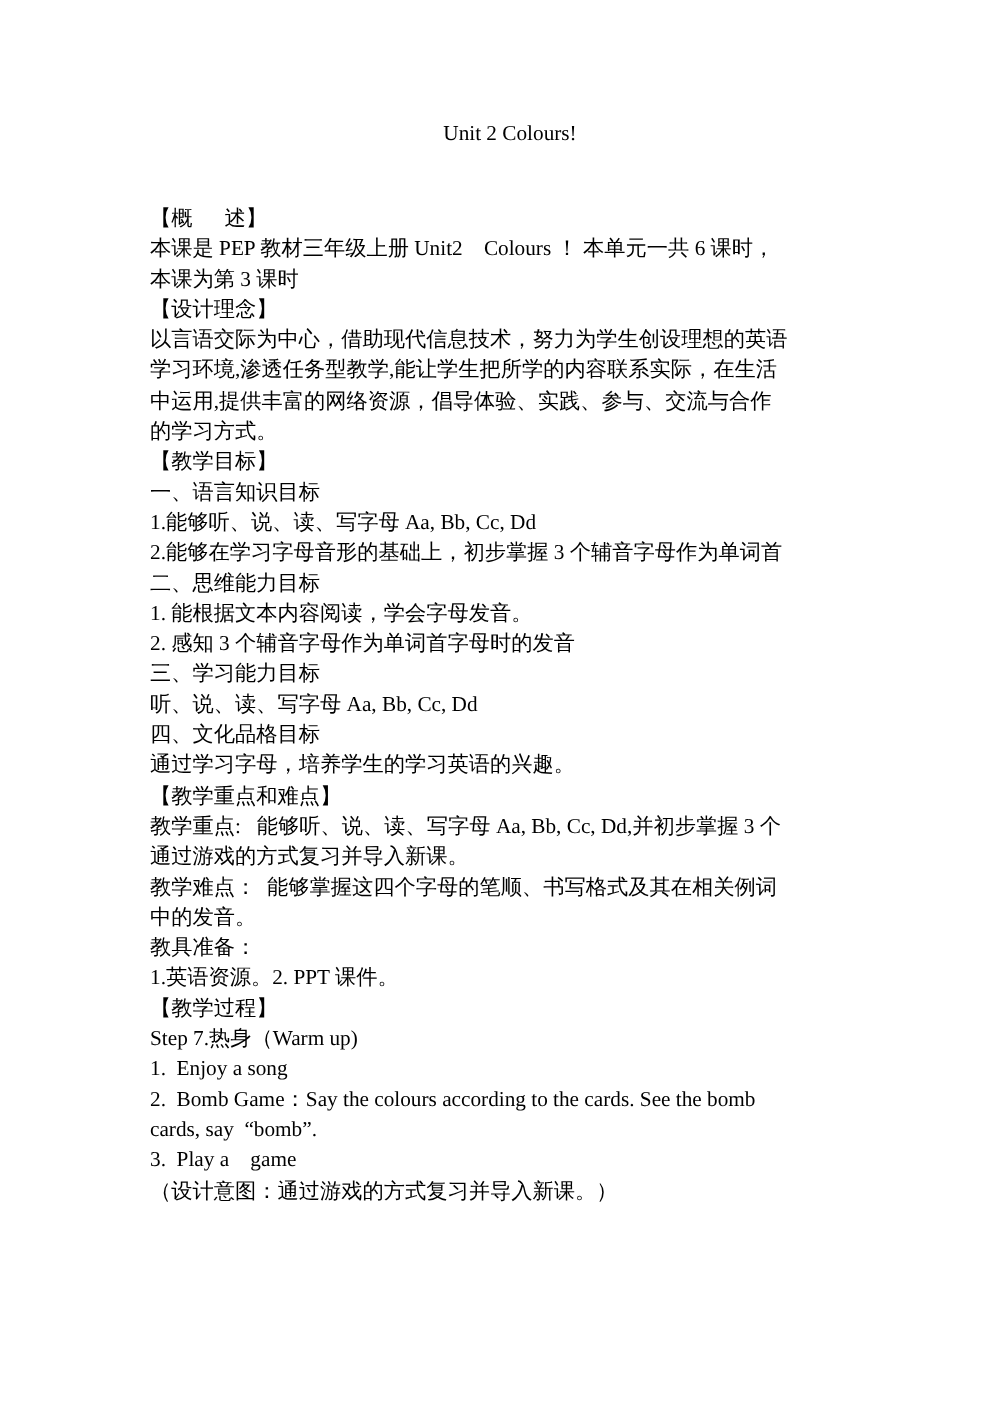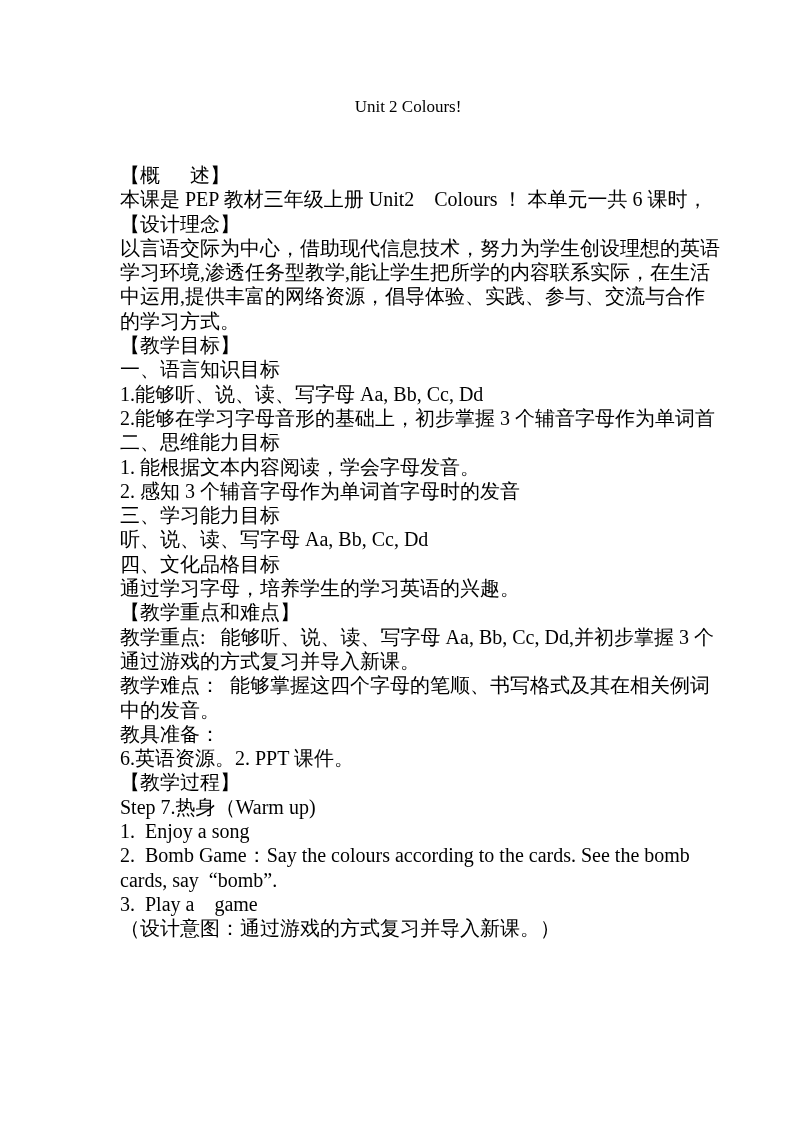--- a/index.html
+++ b/index.html
@@ -1,31 +1,32 @@
 <!DOCTYPE html>
 <html><head>
   <meta charset="utf-8">
   <style>
     html, body { margin: 0; padding: 0; background: #ffffff; }
     body { width: 794px; height: 1123px; position: relative; overflow: hidden;
       font-family: "Liberation Serif", "DejaVu Serif", serif; color: #000; }
     .page { position: absolute; left: 120px; top: 0; width: 560px; }
     .title { position: absolute; top: 97px; left: 0; width: 760px; margin-left: -120px; text-align: center; font-size: 17px; }
     .title span { display: inline-block; margin-left: 56px; }
-    .body { position: absolute; top: 163px; left: 0; width: 560px; font-size: 20px; line-height: 24.3px; }
+    .body { position: absolute; top: 163px; left: 0; width: 560px; font-size: 17px; line-height: 24.3px; }
     .line { white-space: pre; display: block; height: 24.3px; }
   </style>
 </head>
 <body>
 
 <div class="page">
   <div class="title"><span>Unit 2    Colours!</span></div>
   <div class="body">
     <span class="line">【概      述】</span>
     <span class="line">本课是 PEP 教材三年级上册 Unit2    Colours ！ 本单元一共 6 课时，</span>
+    <span class="line">本课为第 3 课时</span>
     <span class="line">【设计理念】</span>
     <span class="line">以言语交际为中心，借助现代信息技术，努力为学生创设理想的英语</span>
     <span class="line">学习环境,渗透任务型教学,能让学生把所学的内容联系实际，在生活</span>
     <span class="line">中运用,提供丰富的网络资源，倡导体验、实践、参与、交流与合作</span>
     <span class="line">的学习方式。</span>
     <span class="line">【教学目标】</span>
     <span class="line">一、语言知识目标</span>
     <span class="line">1.能够听、说、读、写字母 Aa, Bb, Cc, Dd</span>
     <span class="line">2.能够在学习字母音形的基础上，初步掌握 3 个辅音字母作为单词首</span>
     <span class="line">二、思维能力目标</span>
@@ -34,21 +35,21 @@
     <span class="line">三、学习能力目标</span>
     <span class="line">听、说、读、写字母 Aa, Bb, Cc, Dd</span>
     <span class="line">四、文化品格目标</span>
     <span class="line">通过学习字母，培养学生的学习英语的兴趣。</span>
     <span class="line">【教学重点和难点】</span>
     <span class="line">教学重点:   能够听、说、读、写字母 Aa, Bb, Cc, Dd,并初步掌握 3 个</span>
     <span class="line">通过游戏的方式复习并导入新课。</span>
     <span class="line">教学难点：  能够掌握这四个字母的笔顺、书写格式及其在相关例词</span>
     <span class="line">中的发音。</span>
     <span class="line">教具准备：</span>
-    <span class="line">6.英语资源。2. PPT 课件。</span>
+    <span class="line">1.英语资源。2. PPT 课件。</span>
     <span class="line">【教学过程】</span>
     <span class="line">Step 7.热身（Warm up)</span>
     <span class="line">1.  Enjoy a song</span>
     <span class="line">2.  Bomb Game：Say the colours according to the cards. See the bomb</span>
     <span class="line">cards, say  “bomb”.</span>
     <span class="line">3.  Play a    game</span>
     <span class="line">（设计意图：通过游戏的方式复习并导入新课。）</span>
   </div>
 </div>
 

